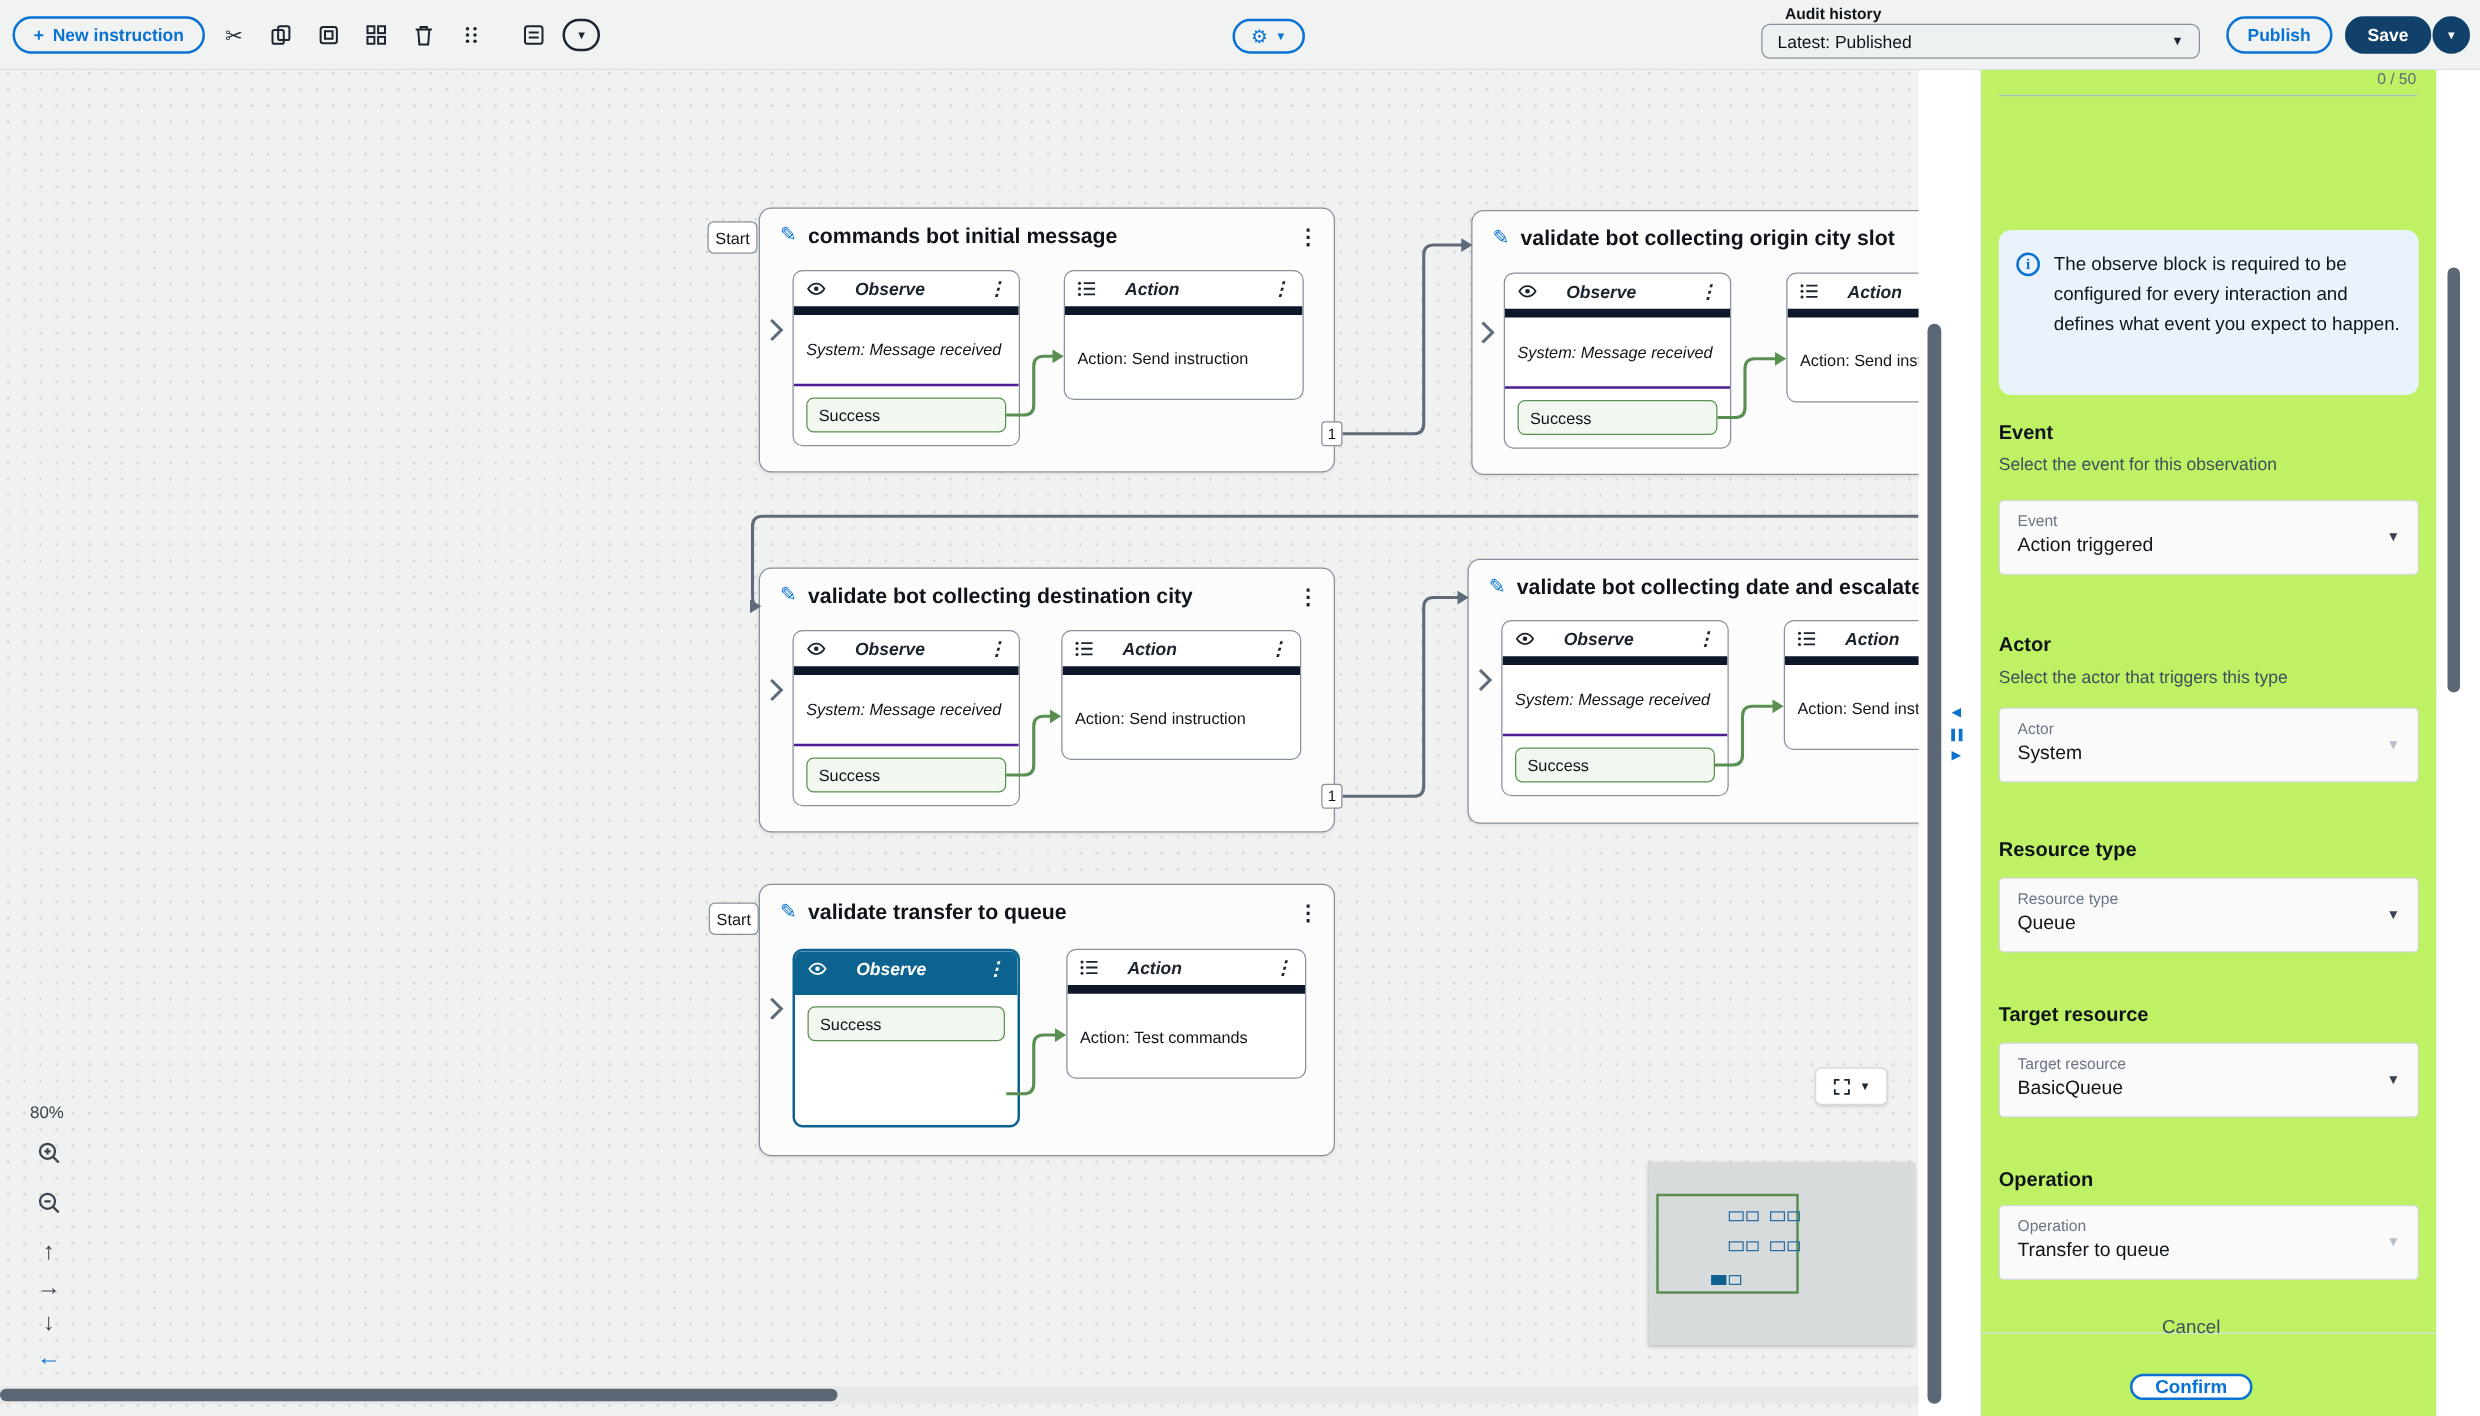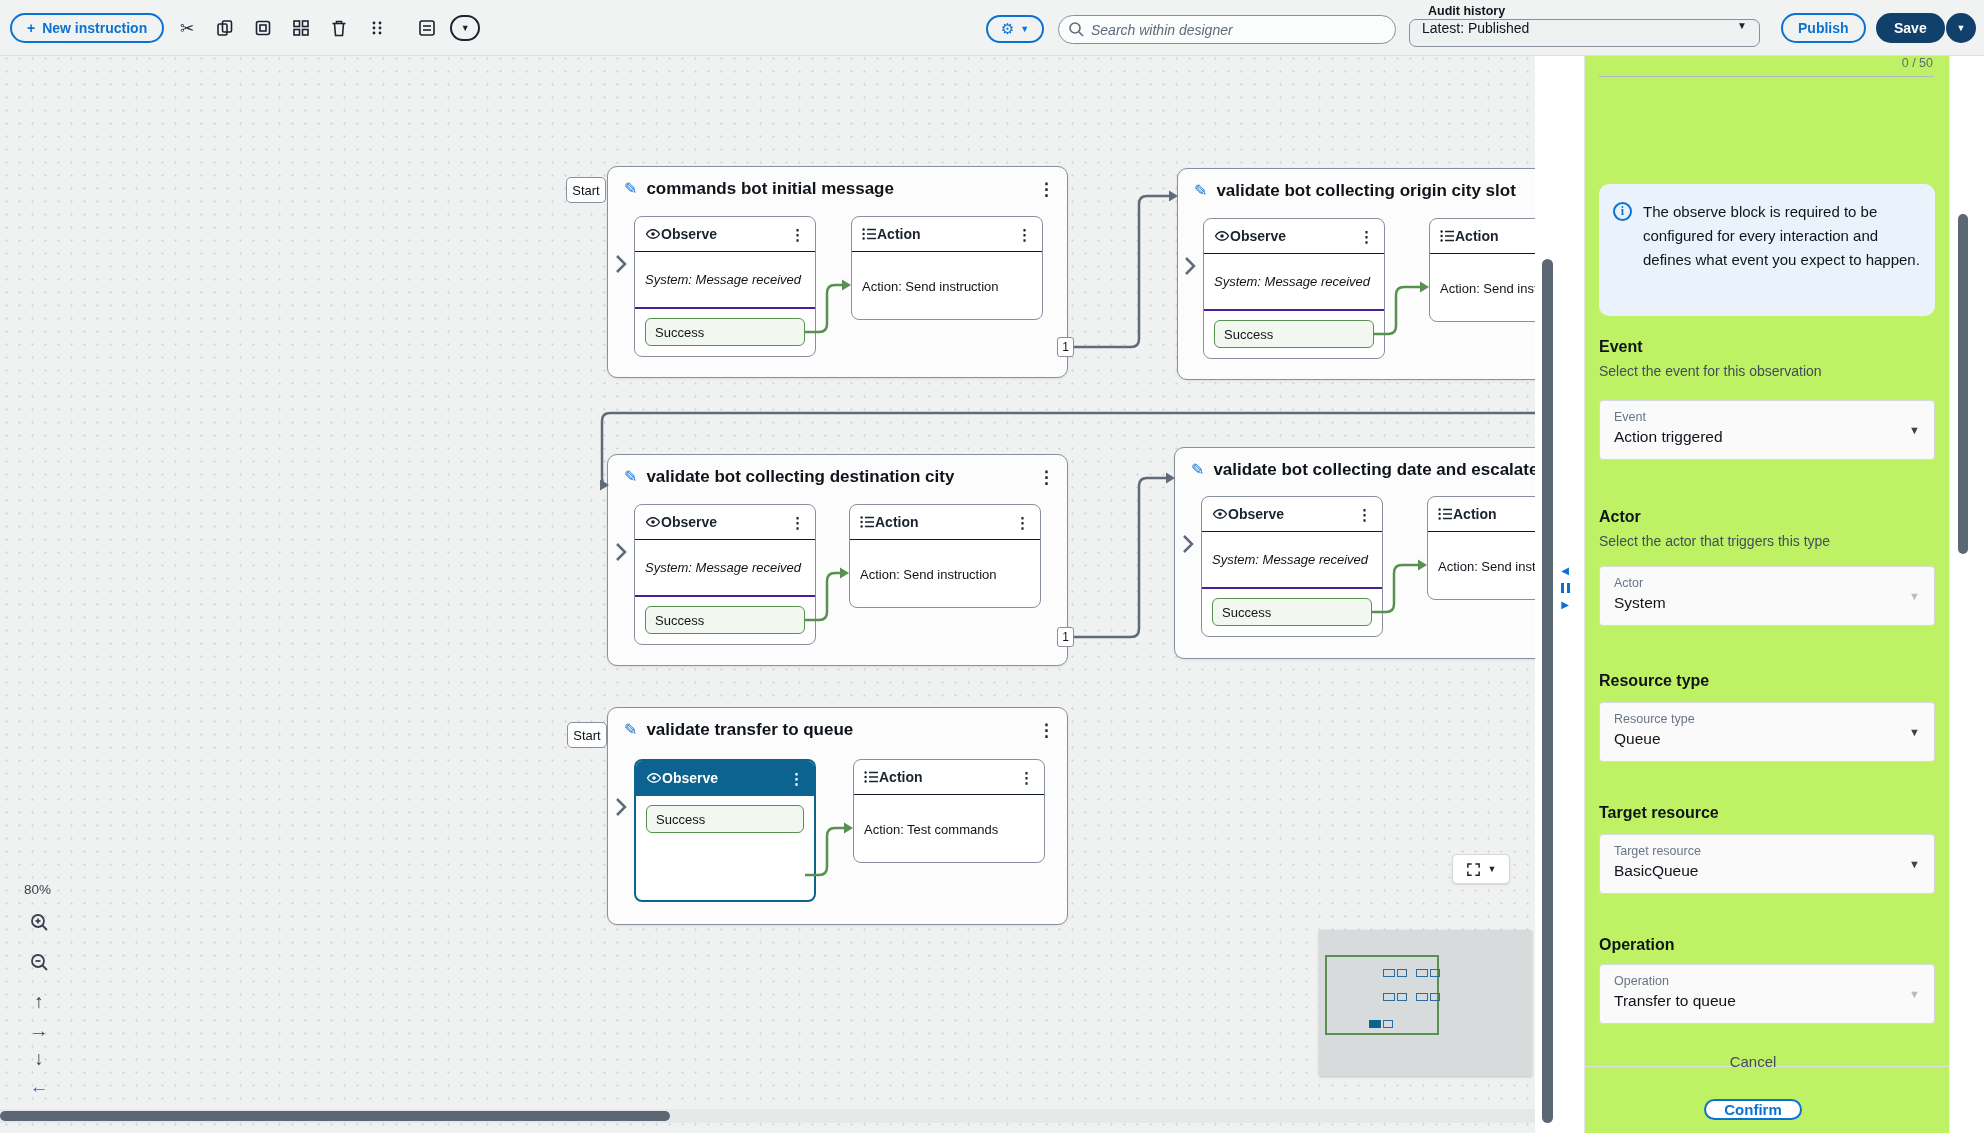--- a/index.html
+++ b/index.html
@@ -13,22 +13,22 @@
     background-size:13px 13px; }
   .connectors { position:absolute; left:0; top:0; z-index:2; pointer-events:none; }
 
   .blk { position:absolute; background:#fcfcfd; border:1px solid #87909c; border-radius:10px;
          box-shadow:0 1px 3px rgba(0,0,0,.08); z-index:1; }
   .blk-head { position:absolute; left:16px; top:12px; right:12px; display:flex; align-items:center; gap:9px; }
   .pencil { color:#0972d3; font-size:16px; line-height:1; }
   .blk-title { font-size:17px; font-weight:bold; white-space:nowrap; overflow:hidden; }
   .kebab { margin-left:auto; font-size:17px; font-weight:bold; color:#1b232d; line-height:1; }
   .card { position:absolute; background:#fff; border:1px solid #87909c; border-radius:8px; overflow:hidden; }
-  .card-head { height:35px; display:flex; align-items:center; gap:0; padding:0 10px;
-               border-bottom:1px solid #0f172a; font-size:14px; font-weight:bold; color:#1b232d; }
+  .card-head { height:35px; display:flex; align-items:center; gap:23px; padding:0 10px;
+               border-bottom:7px solid #0f172a; font-size:14px; font-weight:bold; color:#1b232d;font-style:italic; }
   .card-head .kebab { font-size:15px; color:inherit; }
   .obs-body { height:57px; display:flex; align-items:center; padding:0 10px; font-size:13px;
               border-bottom:2px solid #4c1d95; white-space:nowrap;font-style:italic; }
   .act-body { height:68px; display:flex; align-items:center; padding:0 10px; font-size:13px; white-space:nowrap; }
   .port { margin:9px 10px; height:28px; border:1.5px solid #5a8f52; background:#f2f8ef;
           border-radius:6px; display:flex; align-items:center; padding:0 9px; font-size:13px; }
   .card.selected { border:2px solid #0d638f; }
   .card.selected .card-head { background:#0d638f; color:#fff; border-bottom-color:#0d638f; }
   .start-chip { position:absolute; width:40px; height:26px; background:#fff; border:1px solid #87909c;
                 border-radius:5px; display:flex; align-items:center; justify-content:center;
@@ -52,21 +52,21 @@
   .gear-pill { position:absolute; left:986px; top:15px; width:58px; height:28px; border:2px solid #0972d3;
                border-radius:15px; display:flex; align-items:center; justify-content:center; gap:6px;
                color:#0972d3; background:transparent; cursor:pointer; }
   .search-wrap { position:absolute; left:1058px; top:15px; width:338px; height:29px; }
   .search-wrap input { width:100%; height:100%; border:1px solid #87909c; border-radius:15px;
                        background:#fbfcfc; padding:0 12px 0 32px; font-size:14px; font-family:inherit; }
   .search-wrap input::placeholder { color:#5f6b7a; font-style:italic; }
   .search-ico { position:absolute; left:10px; top:6px; }
   .audit-label { position:absolute; left:1428px; top:4px; font-size:12.5px; font-weight:bold; color:#0f141a; }
   .audit-select { position:absolute; left:1409px; top:19px; width:351px; height:28px; background:#eef1f2;
-                  border:1px solid #87909c; border-radius:7px; display:flex; 
+                  border:1px solid #87909c; border-radius:7px; display:flex; align-items:center;
                   padding:0 12px; font-size:14px; cursor:pointer; }
   .audit-select .tri { margin-left:auto; font-size:10px; color:#1b2430; }
   .btn-publish { position:absolute; left:1781px; top:13px; }
   .btn-primary { height:30px; border:2px solid #11406b; border-radius:16px; background:#11406b; color:#fff;
                  font-weight:bold; font-size:14px; display:inline-flex; align-items:center; justify-content:center;
                  padding:0 16px; font-family:inherit; cursor:pointer; }
   .btn-save { position:absolute; left:1876px; top:13px; }
   .btn-save-caret { position:absolute; left:1946px; top:13px; width:30px; padding:0; font-size:9px; }
 
   
@@ -550,27 +550,20 @@
       <button class="ring-btn">
           <span>▼</span>
         </button>
     </div>
 
     <div class="gear-pill">
       <span style="font-size:15px">⚙</span>
       <span style="font-size:9px">▼</span>
     </div>
 
-    <div class="search-wrap">
-      <svg class="search-ico" width="17" height="17" viewBox="0 0 17 17">
-          <circle cx="7" cy="7" r="5" fill="none" stroke="#5f6b7a" stroke-width="1.6"></circle>
-          <line x1="10.8" y1="10.8" x2="15" y2="15" stroke="#5f6b7a" stroke-width="1.6"></line>
-        </svg>
-      <input type="text" placeholder="Search within designer" style="">
-    </div>
 
     <div class="audit-label">Audit history</div>
     <div class="audit-select">
       <span>Latest: Published</span>
       <span class="tri">▼</span>
     </div>
 
     <button class="btn-outline btn-publish">Publish</button>
     <button class="btn-primary btn-save">Save</button>
     <button class="btn-primary btn-save-caret">

